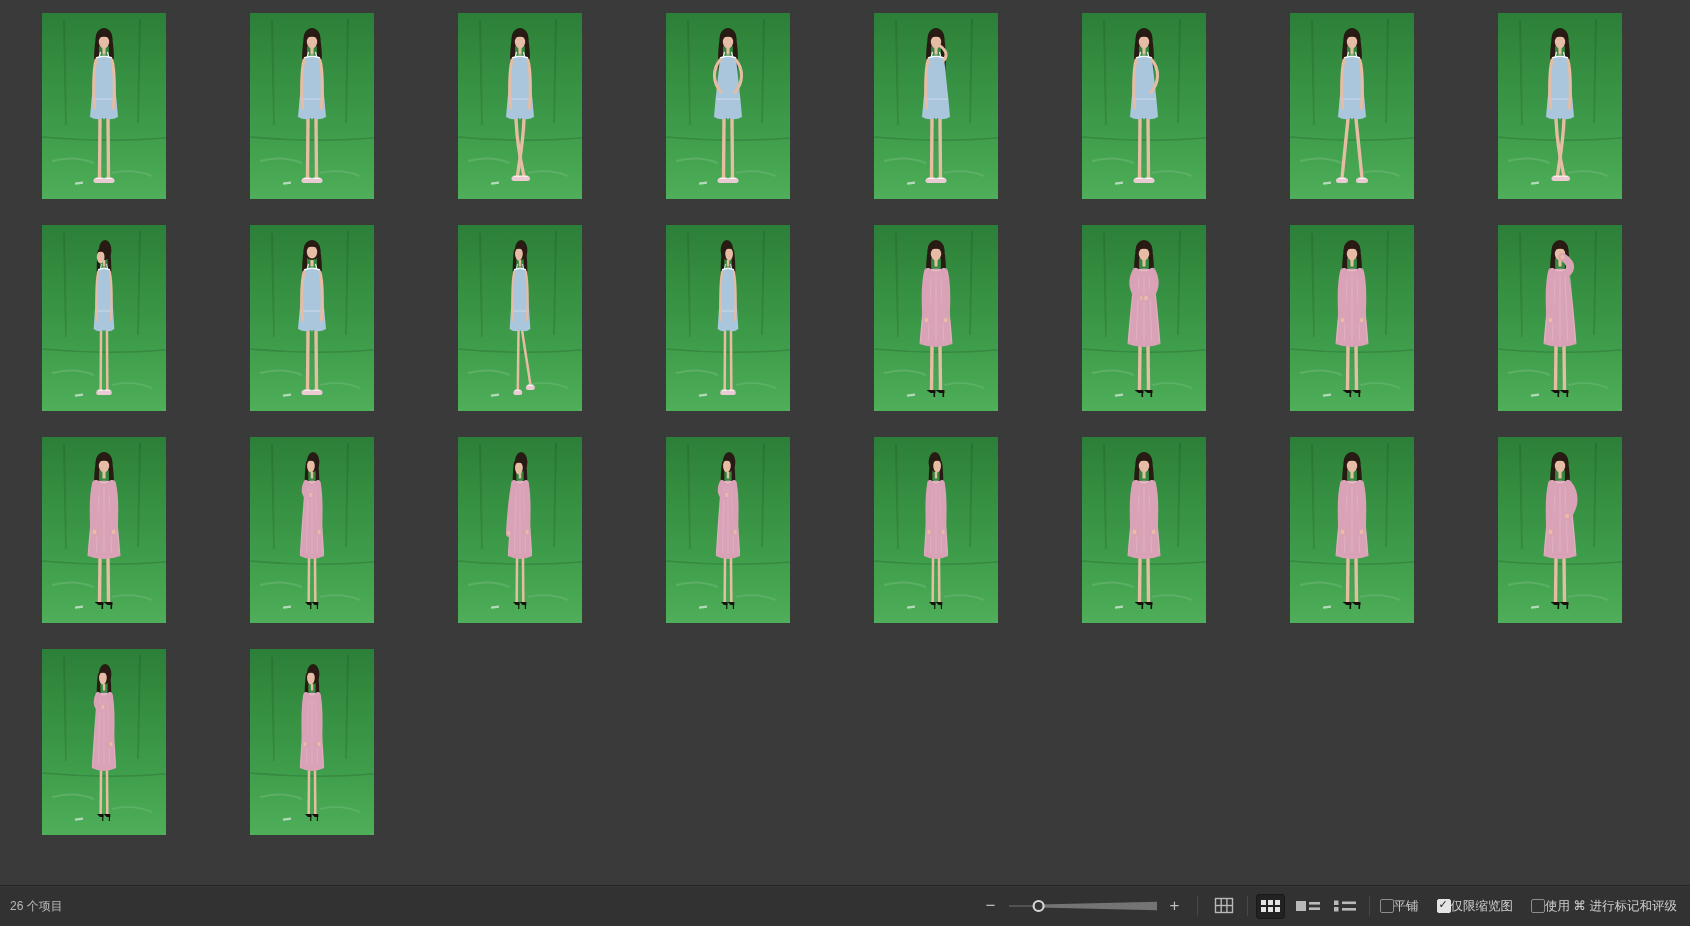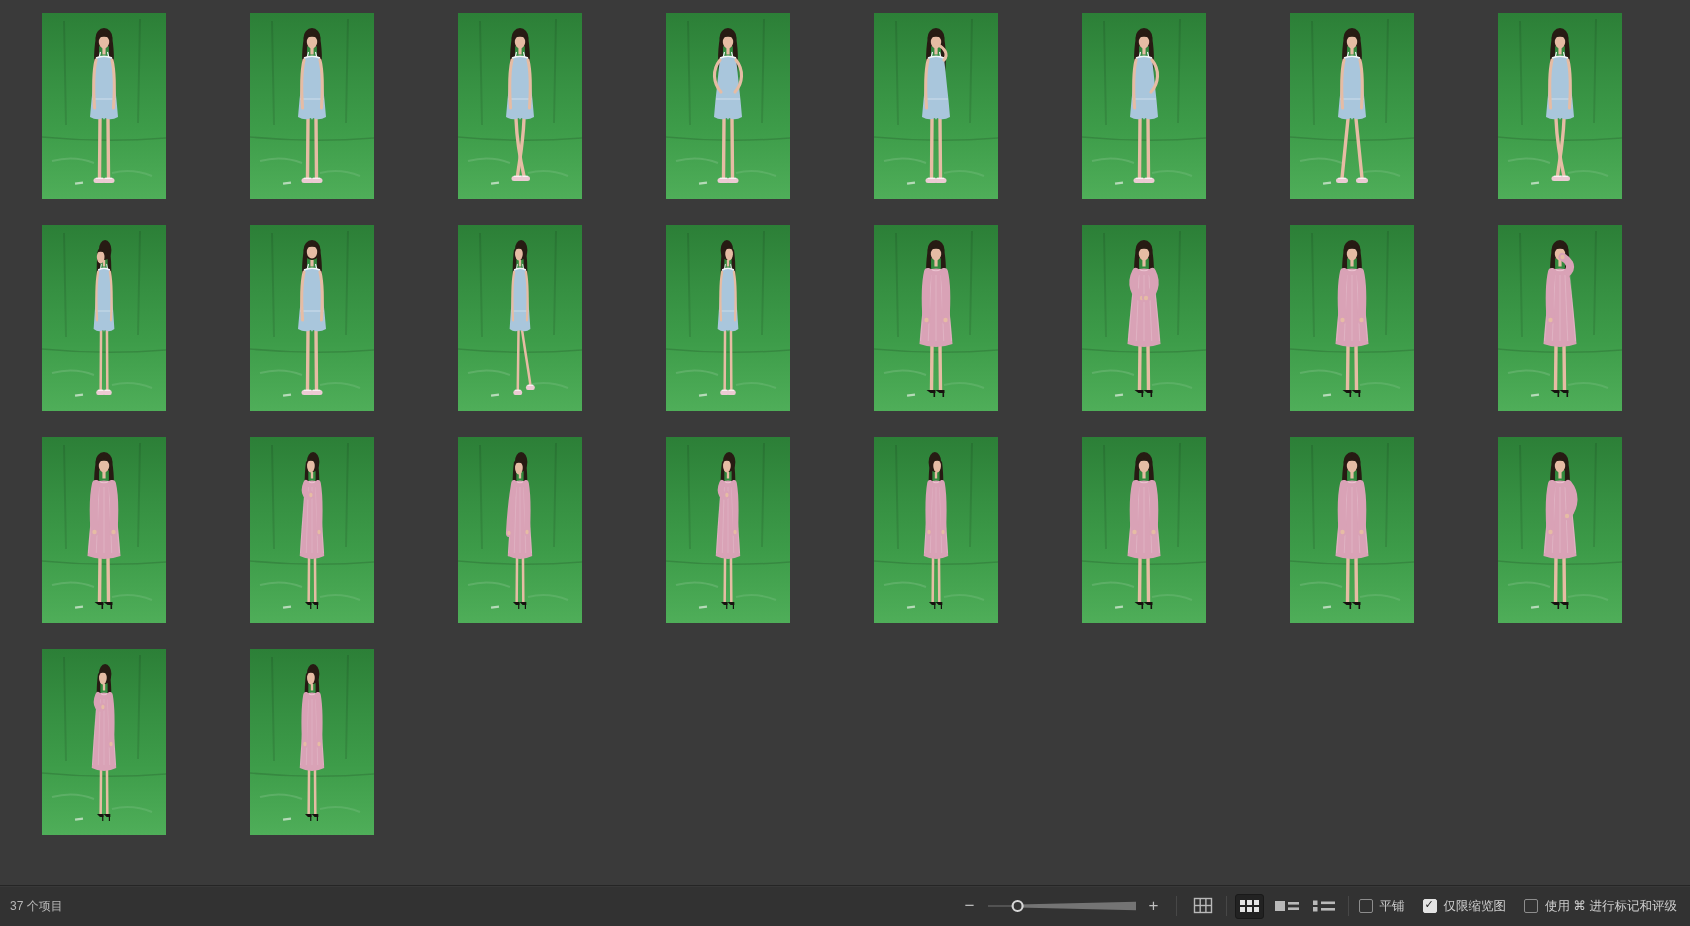--- a/index.html
+++ b/index.html
@@ -18,21 +18,21 @@
   .vdiv{width:1px;height:20px;background:#474747;}
   .sp4{width:4px;} .sp8{width:8px;} .sp9{width:9px;} .sp10{width:10px;} .sp12{width:12px;} .sp14{width:14px;} .sp18{width:18px;}
   .viewbtn{display:flex;align-items:center;justify-content:center;width:27px;height:23px;border-radius:3px;
     background:transparent;border:1px solid transparent;cursor:pointer;}
   .viewbtn.active{background:#222222;border-color:#191919;}
   .opt{display:flex;align-items:center;cursor:pointer;}
   .cb{width:12px;height:12px;border:1px solid #8d8d8d;border-radius:2px;background:transparent;
     position:relative;flex:0 0 auto;}
   .cb.checked{background:#e4e4e4;border-color:#e4e4e4;}
   .cb.checked::after{content:"✓";position:absolute;left:1px;top:-2px;font-size:11px;font-weight:bold;color:#1b1b1b;}
-  .optlabel{margin-left:7px;font-size:12.5px;color:#cfcfcf;white-space:nowrap;}
+  .optlabel{font-size:12.5px;color:#cfcfcf;white-space:nowrap;}
 </style>
 </head>
 <body>
 
 <svg width="0" height="0" style="position:absolute" aria-hidden="true">
   <defs>
     <linearGradient id="bgG" x1="0" y1="0" x2="0" y2="1">
       <stop offset="0%" stop-color="#2c7f37"></stop>
       <stop offset="35%" stop-color="#369042"></stop>
       <stop offset="62%" stop-color="#3d9c49"></stop>
@@ -940,21 +940,21 @@
             <circle cx="71.5" cy="95" r="2.2" fill="#e6bca4"></circle>
             <path d="M54,47 C50.5,62 51.5,80 52.5,95" stroke="#d9a2b6" stroke-width="8" stroke-linecap="round" fill="none"></path>
             <circle cx="52.5" cy="95" r="2.2" fill="#e6bca4"></circle>
           </g>
         </svg>
       </div>
     </div>
 </div>
 
 <div class="statusbar">
-  <span class="count">37 个项目</span>
+  <span class="count">26 个项目</span>
 
   <div class="controls">
     <span class="zoomglyph">−</span>
     <span class="sp4"></span>
     <svg id="slider" width="160" height="18">
         <line x1="6" y1="9" x2="35.6" y2="9" stroke="#5a5a5a" stroke-width="1.6"></line>
         <polygon points="35.6,7.4 154,4.8 154,13.2 35.6,10.6" fill="#747474"></polygon>
         <circle cx="35.6" cy="9" r="5" fill="#333333" stroke="#d6d6d6" stroke-width="2.2"></circle>
       </svg>
     <span class="sp4"></span>

